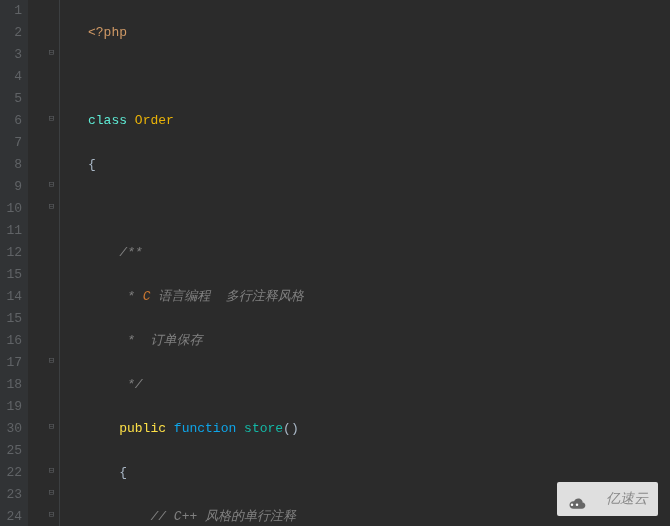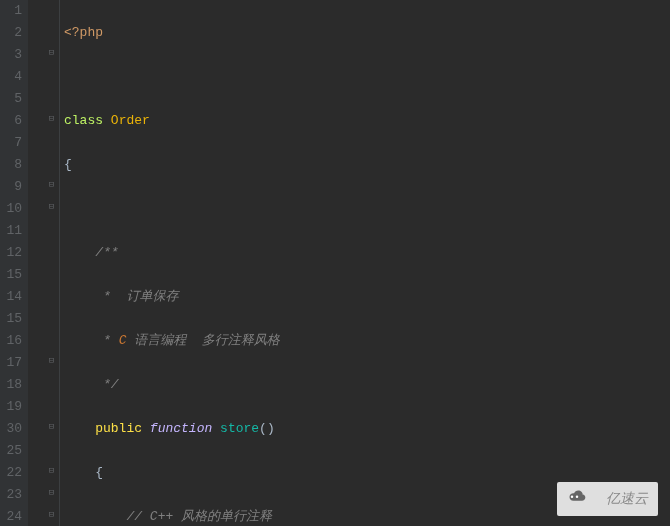--- a/index.html
+++ b/index.html
@@ -50,45 +50,46 @@
       color: #606366;
       display: flex;
       align-items: center;
       justify-content: center;
     }
     .code-area {
       flex: 1;
       padding-left: 4px;
       background: #2b2b2b;
       white-space: pre;
+      margin-left: 24px;
     }
     .code-line {
       height: 22px;
       display: block;
     }
     .kw-php-tag { color: #d19a66; }
-    .kw-class { color: #bef264; }
+    .kw-class { color: #5eead4; }
     .kw-public { color: #fde047; }
-    .kw-function { color: #c4b5fd; font-style: italic; }
+    .kw-function { color: #0ea5e9; }
     .class-name { color: #eab308; }
     .func-name { color: #14b8a6; font-family: Liberation Mono, monospace; }
     .comment { color: #808080; font-style: italic; text-align: center; }
     .comment-block { color: #808080; font-style: italic; }
     .comment-keyword { color: #cc7832; font-style: italic; }
     .punct { color: #a9b7c6; }
     .brace { color: #a9b7c6; }
     .watermark {
       position: absolute;
       bottom: 10px;
       right: 12px;
       color: #888;
       font-size: 14px;
       font-style: italic;
       display: flex;
-      align-items: flex-start;
+      align-items: flex-end;
       gap: 19px;
       background: rgba(255,255,255,0.85);
       padding: 6px 10px;
       border-radius: 2px;
     }
     .watermark-icon {
       width: 20px;
       height: 14px;
     }
   </style>
@@ -135,22 +136,22 @@
     <div class="fold-marker" style="top:510px">⊟</div>
   </div>
 
   <div class="code-area">
 <span class="code-line"><span class="kw-php-tag">&lt;?php</span></span>
 <span class="code-line"></span>
 <span class="code-line"><span class="kw-class">class</span> <span class="class-name">Order</span></span>
 <span class="code-line"><span class="brace">{</span></span>
 <span class="code-line"></span>
 <span class="code-line">    <span class="comment-block">/**</span></span>
+<span class="code-line">    <span class="comment-block"><span> * </span><span class="comment-keyword">C</span><span> 语言编程  多行注释风格</span></span></span>
 <span class="code-line">    <span class="comment-block"><span> * </span><span> 订单保存</span></span></span>
-<span class="code-line">    <span class="comment-block"><span> * </span><span class="comment-keyword">C</span><span> 语言编程  多行注释风格</span></span></span>
 <span class="code-line">    <span class="comment-block"> */</span></span>
 <span class="code-line">    <span class="kw-public">public</span> <span class="kw-function">function</span> <span class="func-name">store</span><span class="punct">()</span></span>
 <span class="code-line">    <span class="brace">{</span></span>
 <span class="code-line">        <span class="comment"><span>// </span><span>C++ 风格的单行注释</span></span></span>
 
 
 
 
 
 

